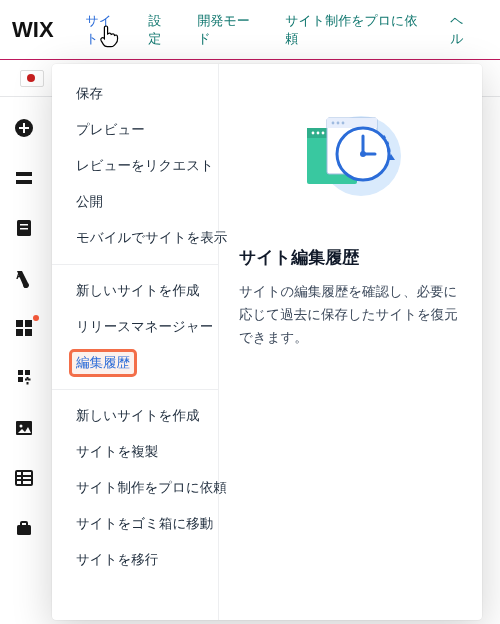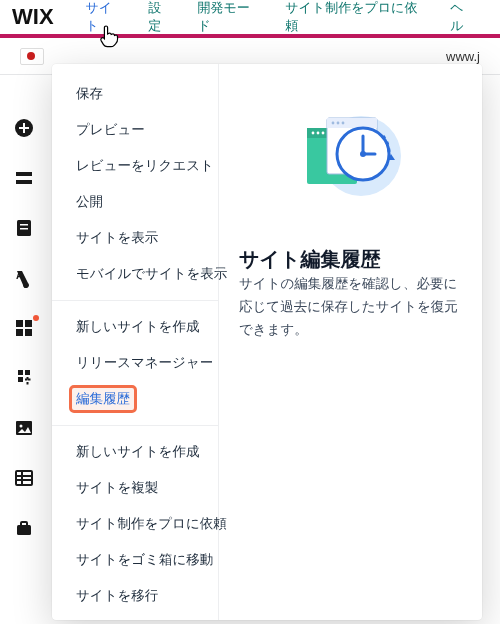--- a/index.html
+++ b/index.html
@@ -7,22 +7,22 @@
     padding: 0;
     width: 500px;
     height: 624px;
     font-family: -apple-system, BlinkMacSystemFont, "Helvetica Neue", Arial, sans-serif;
     background: #fff;
     overflow: hidden;
     color: #1f2d3d;
     position: relative;
   }
   .topbar {
-    height: 38px;
-    border-bottom: 4px solid #be185d;
+    height: 60px;
+    border-bottom: 1px solid #be185d;
     display: flex;
     align-items: center;
     padding: 0 12px;
     box-sizing: border-box;
   }
   .logo {
     font-weight: 800;
     font-size: 22px;
     letter-spacing: 0px;
     color: #111;
@@ -147,23 +147,24 @@
   }
   .detail-illustration {
     width: 100%;
     height: 140px;
     display: flex;
     justify-content: center;
     align-items: center;
     margin-bottom: 18px;
   }
   .detail-title {
-    font-size: 20px;
+    font-size: 17px;
     font-weight: 700;
     color: #111a2a;
+    margin-bottom: 12px;
   }
   .detail-desc {
     font-size: 13.5px;
     color: #3d4a5c;
     line-height: 1.7;
   }
 </style>
 </head>
 <body>
 
@@ -252,21 +253,20 @@
       </svg>
   </div>
 </div>
 
 <div class="dropdown">
   <div class="menu-col" id="menu-col">
       <div class="menu-item"><span>保存</span></div>
       <div class="menu-item"><span>プレビュー</span></div>
       <div class="menu-item"><span>レビューをリクエスト</span></div>
       <div class="menu-item"><span>公開</span></div>
-      <div class="menu-item"><span>サイトを表示</span></div>
       <div class="menu-item"><span>モバイルでサイトを表示</span></div>
       <div class="menu-sep"></div>
       <div class="menu-item"><span>新しいサイトを作成</span></div>
       <div class="menu-item"><span>リリースマネージャー</span></div>
       <div class="menu-item highlighted"><span>編集履歴</span></div>
       <div class="menu-sep"></div>
       <div class="menu-item"><span>新しいサイトを作成</span></div>
       <div class="menu-item"><span>サイトを複製</span></div>
       <div class="menu-item"><span>サイト制作をプロに依頼</span></div>
       <div class="menu-item"><span>サイトをゴミ箱に移動</span></div>

